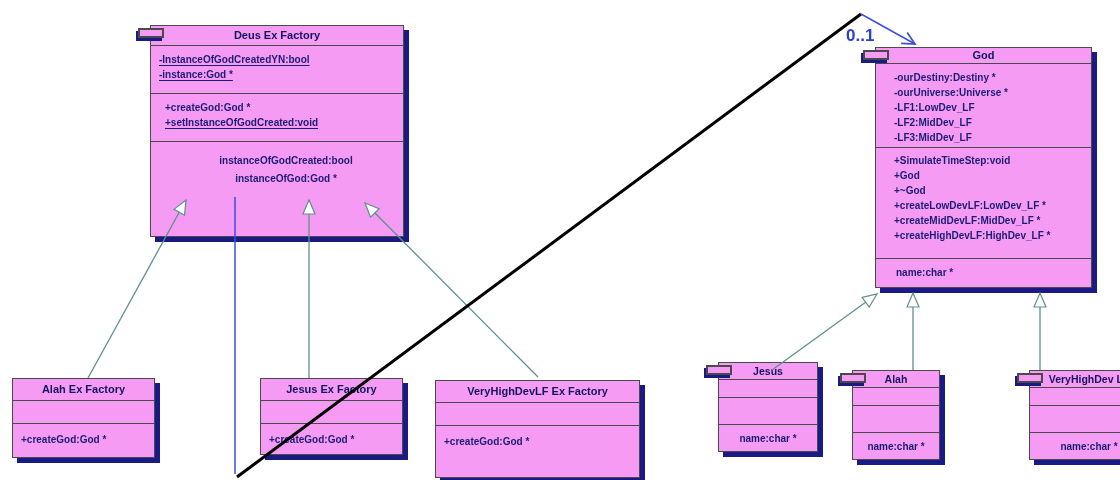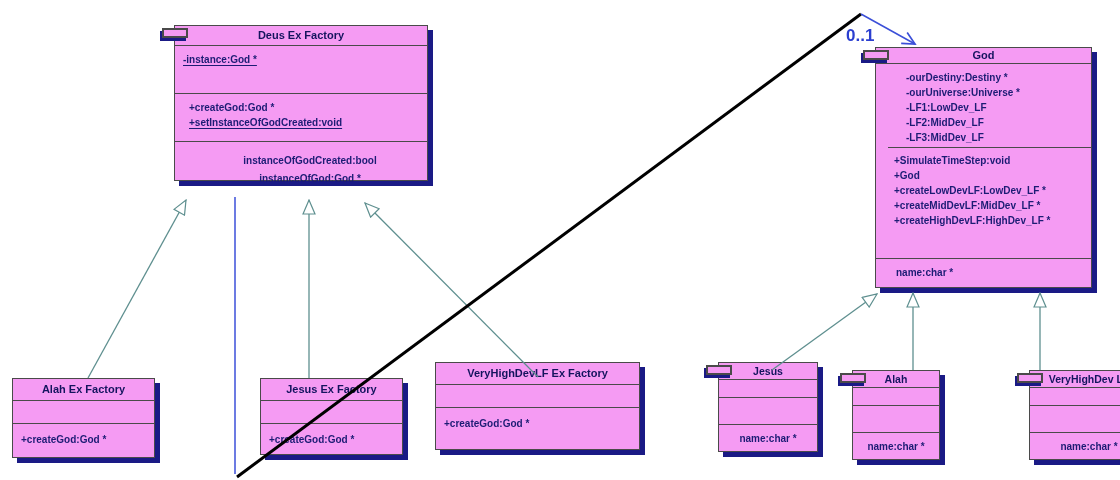--- a/index.html
+++ b/index.html
@@ -38,44 +38,44 @@
   .tab {
     position: absolute;
     width: 26px; height: 10px;
     left: -13px; top: 2px;
     background: #f59bf3;
     border: 2px solid #4a4a4a;
     box-shadow: -2px 3px 0 0 #1a1a85;
     z-index: 2;
   }
   
-  #deus { left: 174px; top: 25px; width: 254px; height: 156px; font-size: 10px; }
+  #deus { left: 150px; top: 25px; width: 254px; height: 212px; font-size: 10px; }
   #deus .title { height: 20px; line-height: 19px; font-size: 11px; }
   #deus .c-attrs { height: 48px; padding: 6px 4px 0 8px; }
   #deus .c-attrs .line { line-height: 15px; }
   #deus .c-methods { height: 48px; padding: 6px 4px 0 14px; }
   #deus .c-methods .line { line-height: 15px; }
   #deus .c-extras { height: 54px; padding: 10px 4px 0 22px; }
   #deus .c-extras .line { line-height: 18px; text-align: center; }
   
   #god { left: 875px; top: 47px; width: 217px; height: 241px; font-size: 10px; }
   #god .title { height: 16px; line-height: 15px; font-size: 11px; }
-  #god .c-attrs { height: 84px; padding: 6px 4px 0 18px; margin-left: 12px; }
+  #god .c-attrs { height: 84px; padding: 6px 4px 0 18px; }
   #god .c-attrs .line { line-height: 15px; }
   #god .c-methods { height: 111px; padding: 5px 4px 0 18px; }
   #god .c-methods .line { line-height: 15px; }
   #god .c-extras { height: 30px; padding: 8px 4px 0 20px; }
   
   .factory { font-size: 10px; }
   .factory .title { height: 22px; line-height: 21px; font-size: 11px; }
   .factory .c-attrs { height: 23px; }
   .factory .c-methods { padding: 10px 4px 0 8px; }
   #alahf  { left: 12px;  top: 378px; width: 143px; height: 80px; }
   #jesusf { left: 260px; top: 378px; width: 143px; height: 77px; }
-  #vhdf   { left: 435px; top: 362px; width: 205px; height: 88px; }
+  #vhdf   { left: 435px; top: 380px; width: 205px; height: 98px; }
   
   .leaf { font-size: 10px; }
   .leaf .title { height: 17px; line-height: 16px; font-size: 10.5px; }
   .leaf .c-attrs { height: 18px; }
   .leaf .c-methods { height: 27px; }
   .leaf .c-extras { padding-top: 8px; text-align: center; }
   #jesusr { left: 718px; top: 362px; width: 100px; height: 90px; }
   #alahr  { left: 852px; top: 370px; width: 88px; height: 90px; }
   #vhdr   { left: 985px; top: 370px; width: 120px; height: 90px; margin-left: 44px; }
   
@@ -96,20 +96,21 @@
 </style>
 </head>
 <body>
 
 <div id="canvas">
 
   <div class="cls" id="deus">
     <div class="tab"></div>
     <div class="title">Deus Ex Factory</div>
     <div class="comp c-attrs">
+      <div class="line static">-InstanceOfGodCreatedYN:bool</div>
       <div class="line static">-instance:God *</div>
     </div>
     <div class="comp c-methods">
       <div class="line">+createGod:God *</div>
       <div class="line static">+setInstanceOfGodCreated:void</div>
     </div>
     <div class="comp c-extras last">
       <div class="line">instanceOfGodCreated:bool</div>
       <div class="line">instanceOfGod:God *</div>
     </div>
@@ -121,20 +122,21 @@
     <div class="comp c-attrs">
       <div class="line">-ourDestiny:Destiny *</div>
       <div class="line">-ourUniverse:Universe *</div>
       <div class="line">-LF1:LowDev_LF</div>
       <div class="line">-LF2:MidDev_LF</div>
       <div class="line">-LF3:MidDev_LF</div>
     </div>
     <div class="comp c-methods">
       <div class="line">+SimulateTimeStep:void</div>
       <div class="line">+God</div>
+      <div class="line">+~God</div>
       <div class="line">+createLowDevLF:LowDev_LF *</div>
       <div class="line">+createMidDevLF:MidDev_LF *</div>
       <div class="line">+createHighDevLF:HighDev_LF *</div>
     </div>
     <div class="comp c-extras last">
       <div class="line">name:char *</div>
     </div>
   </div>
 
   <div class="cls factory" id="alahf">

